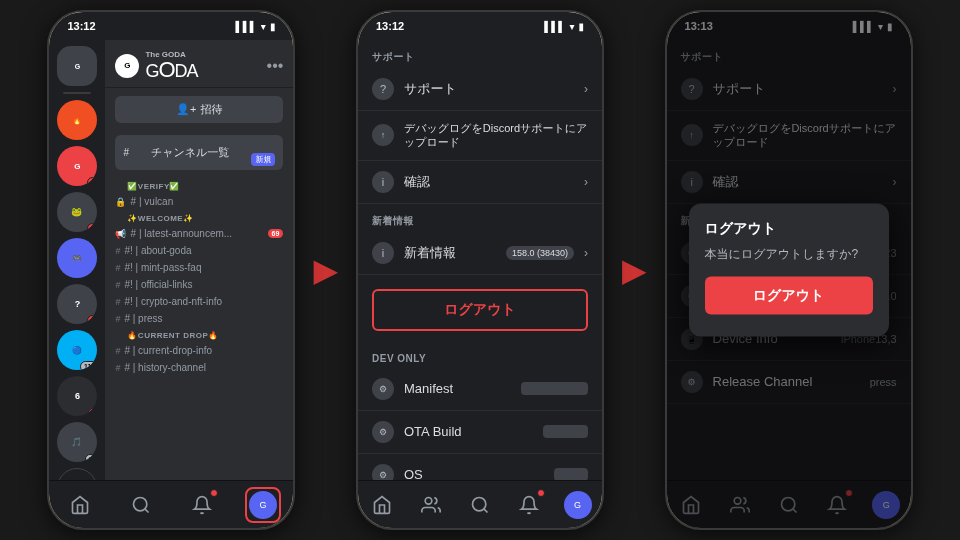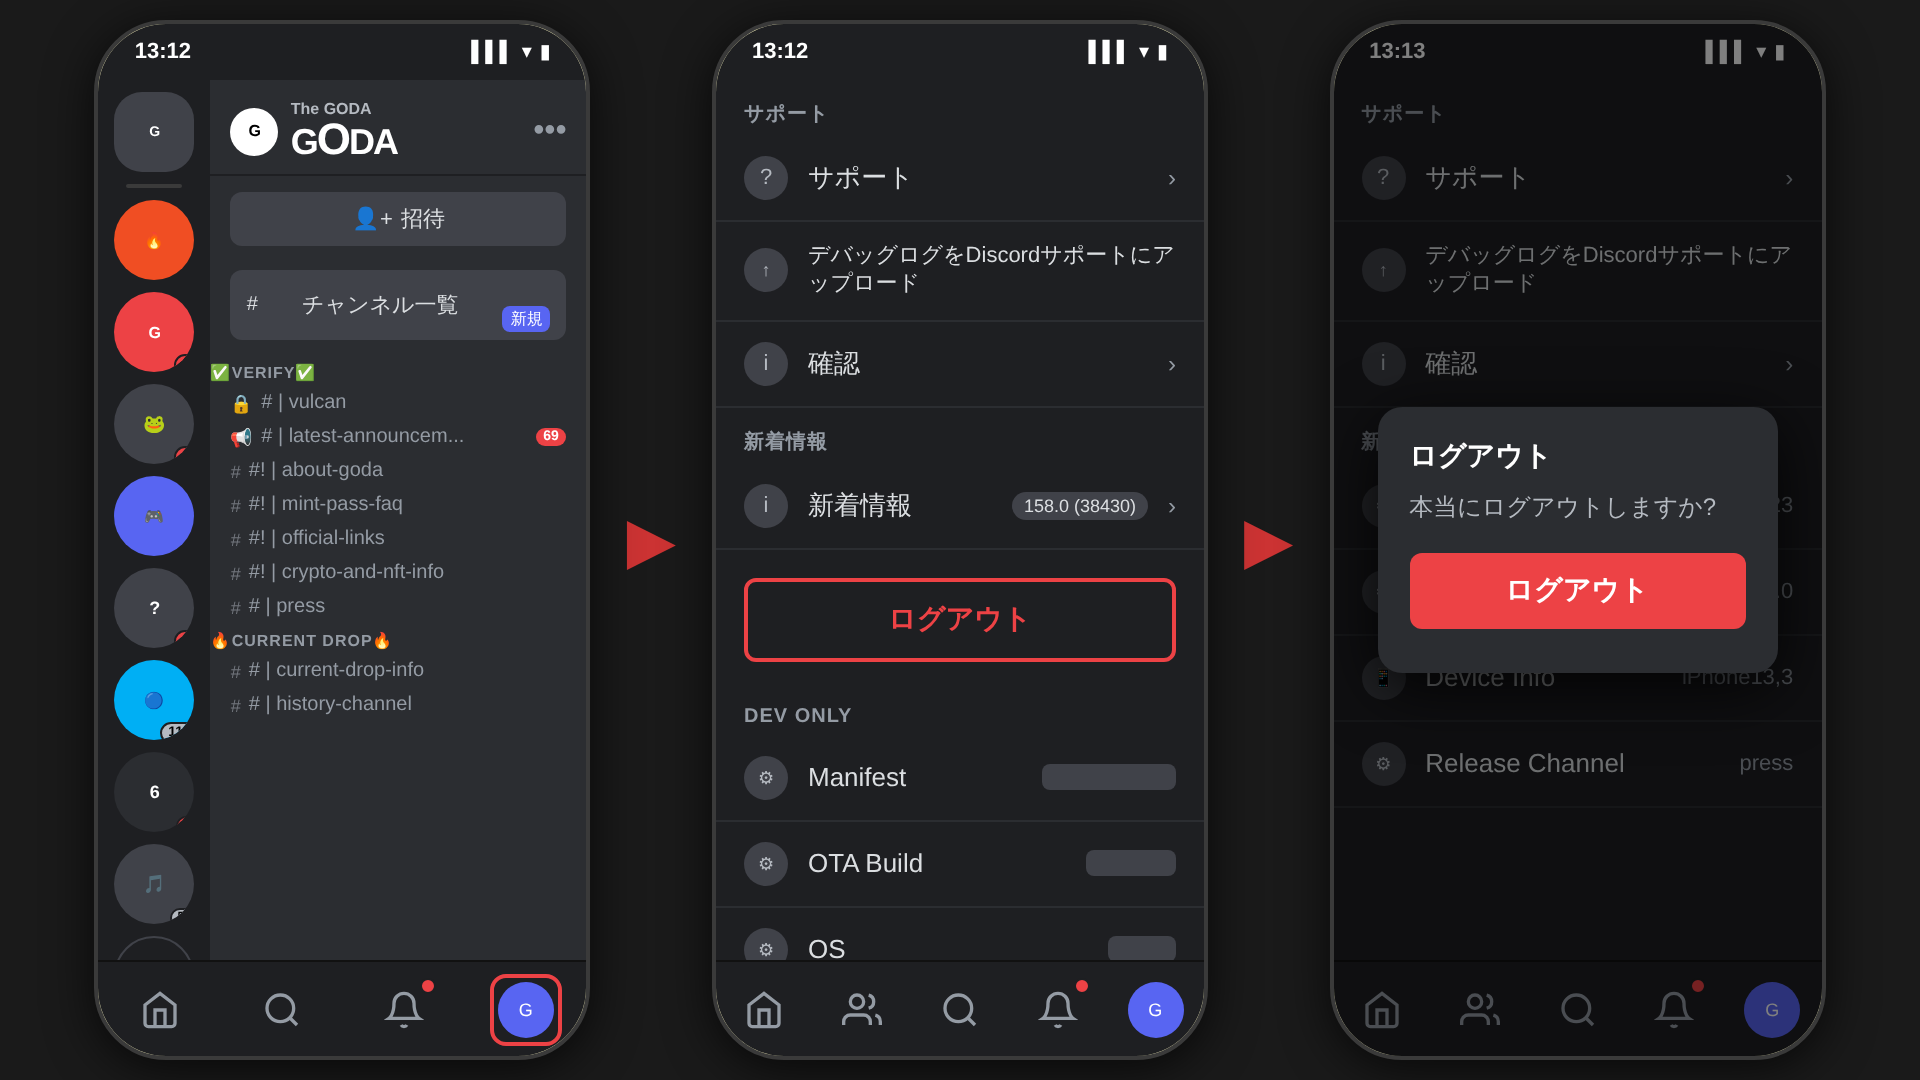--- a/index.html
+++ b/index.html
@@ -197,20 +197,21 @@
     .category-label {
       padding: 4px 0 2px;
       font-size: 8px;
       color: #949ba4;
       font-weight: 700;
       text-transform: uppercase;
       letter-spacing: 0.5px;
       display: flex;
       align-items: center;
       gap: 4px;
+      margin-left: 22px;
     }
 
     .channel-item {
       padding: 3px 10px;
       display: flex;
       align-items: center;
       gap: 4px;
       font-size: 10px;
       color: #949ba4;
     }
@@ -488,21 +489,21 @@
         <div class="server-icon" style="background:#1e1f22;border:1px solid #404249;font-size:7px;font-weight:900;color:#fff;">G</div>
 
       </div>
 
       <div class="channel-sidebar">
         <div class="channel-header">
           <div class="goda-logo">
             <div class="goda-logo-icon">G</div>
             <div>
               <div style="font-size:8px;color:#b5bac1;font-weight:600;">The GODA</div>
-              <div style="font-size:18px;font-weight:700;color:#fff;letter-spacing:-1px;line-height:1;">G<span style="font-size:22px;">O</span>DA</div>
+              <div style="font-size:18px;font-weight:400;color:#fff;letter-spacing:-1px;line-height:1;">G<span style="font-size:22px;">O</span>DA</div>
             </div>
             <span style="margin-left:auto;color:#949ba4;font-size:16px;">•••</span>
           </div>
         </div>
 
         <div class="invite-btn">
           <span>👤+</span>
           <span>招待</span>
         </div>
 
@@ -514,20 +515,23 @@
 
         <div class="channels-scroll">
           <div class="category-label">
             <span>✅VERIFY✅</span>
           </div>
           <div class="channel-item">
             <span class="channel-icon">🔒</span>
             <span style="font-size:10px;"># | vulcan</span>
           </div>
 
+          <div class="category-label">
+            <span>✨WELCOME✨</span>
+          </div>
           <div class="channel-item">
             <span class="channel-icon">📢</span>
             <span style="font-size:10px;"># | latest-announcem...</span>
             <span class="unread-badge">69</span>
           </div>
           <div class="channel-item">
             <span class="channel-icon">#</span>
             <span style="font-size:10px;">#! | about-goda</span>
           </div>
           <div class="channel-item">

